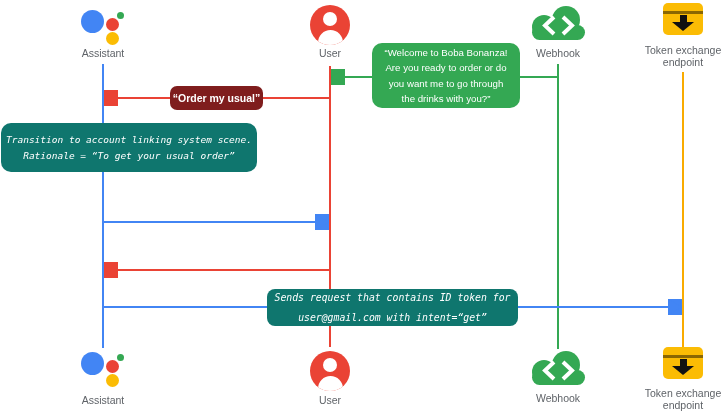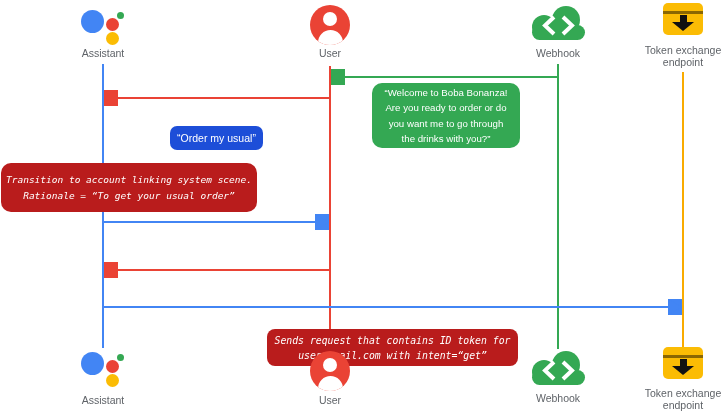--- a/index.html
+++ b/index.html
@@ -27,32 +27,32 @@
   .m2-ah{left:104px;top:90px;}
   .m4-line{left:103px;top:221px;width:222px;}
   .m4-ah{left:315px;top:214px;}
   .m5-line{left:104px;top:269px;width:225px;}
   .m5-ah{left:104px;top:262px;}
   .m6-line{left:103px;top:306px;width:576px;}
   .m6-ah{left:668px;top:299px;}
   
   .bubble{
     position:absolute;z-index:3;color:#fff;display:flex;align-items:center;justify-content:center;
-    text-align:center;white-space:pre-line;font-size:10px;line-height:15px;border-radius:10px;margin-top:40px;
+    text-align:center;white-space:pre-line;font-size:10px;line-height:15px;border-radius:10px;
   }
   .b-green{background:#34A853;}
-  .b-red{background:#1d4ed8;}
-  .b-blue{background:#b91c1c;}
+  .b-red{background:#7f1d1d;font-weight:bold;}
+  .b-blue{background:#0f766e;}
   .mono{font-family:"DejaVu Sans Mono",monospace;font-style:italic;}
   .m1-bubble{left:372px;top:43px;width:148px;height:65px;font-size:9.7px;line-height:15.2px;}
   .m2-bubble{left:170px;top:86px;width:93px;height:24px;border-radius:7px;font-size:10.5px;}
   .m3-note{left:1px;top:123px;width:256px;height:49px;font-size:9.5px;line-height:16px;}
   .m4-bubble{left:132px;top:197px;width:160px;height:50px;}
   .m5-bubble{left:168px;top:258px;width:97px;height:24px;font-size:10.5px;}
-  .m6-note{left:267px;top:289px;width:251px;height:37px;border-radius:8px;font-size:9.8px;line-height:15px;}
+  .m6-note{left:267px;top:289px;width:251px;height:37px;border-radius:8px;font-size:9.8px;line-height:20px;}
   
   .actor-label{
     position:absolute;z-index:4;color:#5F6368;font-size:10.5px;line-height:12px;
     text-align:center;white-space:pre-line;
   }
   .lab-assistant-top{left:68px;top:47px;width:70px;}
   .lab-user-top{left:305px;top:47px;width:50px;}
   .lab-webhook-top{left:523px;top:47px;width:70px;}
   .lab-token-top{left:643px;top:44px;width:80px;}
   .lab-assistant-bot{left:68px;top:394px;width:70px;}

